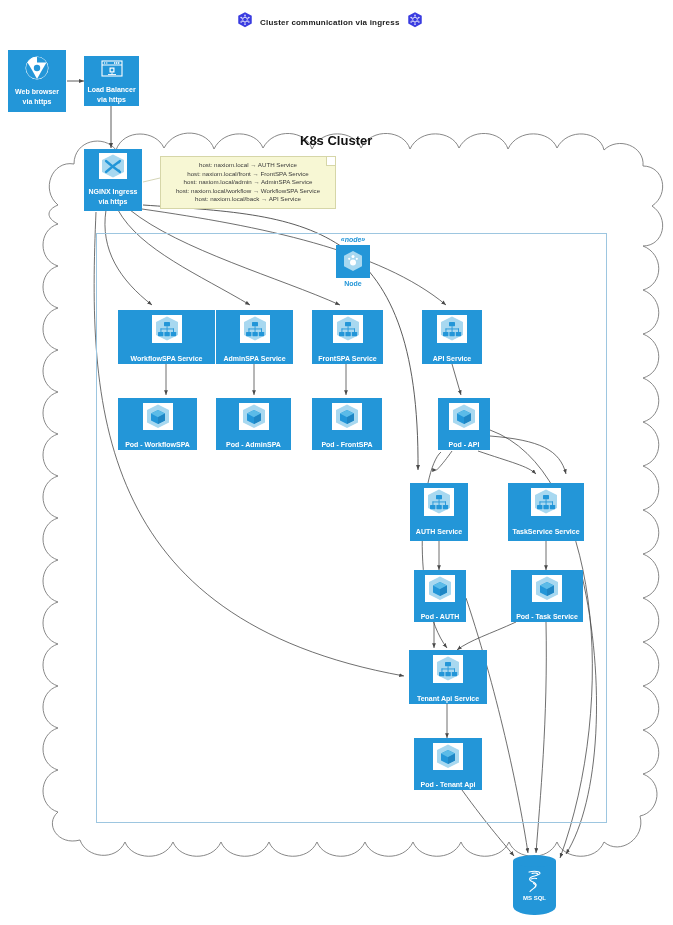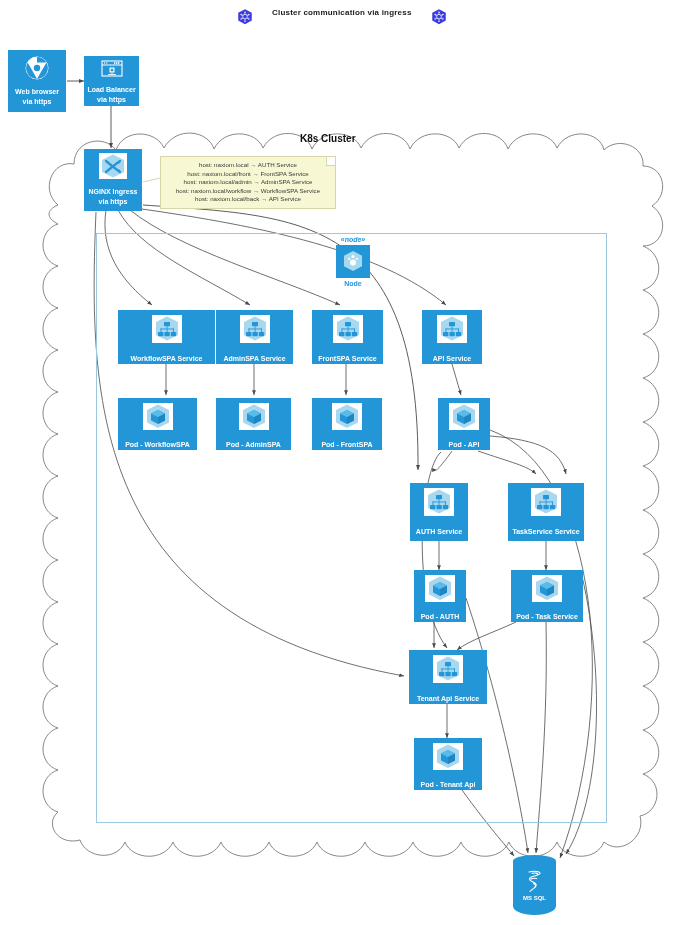--- a/index.html
+++ b/index.html
@@ -2,31 +2,31 @@
 <html><head>
 <meta charset="utf-8">
 <style>
   html,body{margin:0;padding:0;background:#ffffff;}
   body{font-family:"Liberation Sans",sans-serif;}
   #canvas{position:relative;width:673px;height:925px;overflow:hidden;background:#fff;}
 
   .svg-layer{position:absolute;left:0;top:0;width:673px;height:925px;pointer-events:none;}
 
   
-  .title-row{position:absolute;left:236px;top:8px;width:200px;height:28px;display:flex;align-items:flex-start;gap:18px;}
+  .title-row{position:absolute;left:236px;top:8px;width:200px;height:28px;display:flex;align-items:center;gap:6px;}
   .title-text{font-size:8px;font-weight:bold;color:#1a1a1a;letter-spacing:.2px;white-space:nowrap;}
 
   
   .nbox{position:absolute;background:#2396d8;display:flex;flex-direction:column;align-items:center;justify-content:flex-start;box-sizing:border-box;}
   .nbox .glyph{margin-top:4px;}
   .nbox .lbl{font-size:7px;font-weight:bold;color:#ffffff;text-align:center;line-height:9px;width:100%;padding:0 2px;box-sizing:border-box;}
   .nbox.two .lbl{margin-top:1px;}
 
   
-  .cluster-label{position:absolute;left:300px;top:133px;font-size:10px;font-weight:bold;color:#111;}
+  .cluster-label{position:absolute;left:300px;top:133px;font-size:13px;font-weight:bold;color:#111;}
 
   
   .node-stereo{position:absolute;font-size:7px;font-style:italic;font-weight:bold;color:#2396d8;text-align:center;}
   .node-cap{position:absolute;font-size:7px;font-weight:bold;color:#2396d8;text-align:center;}
 
   
   .note{position:absolute;left:160px;top:156px;width:176px;background:#f7f7d4;border:1px solid #d6d6a8;
         padding:4px 3px 4px 3px;box-sizing:border-box;}
   .note div{font-size:6.2px;color:#3a3a3a;text-align:center;line-height:8.6px;white-space:nowrap;}
   .note .fold{position:absolute;right:0;top:0;width:8px;height:8px;background:#ffffff;

